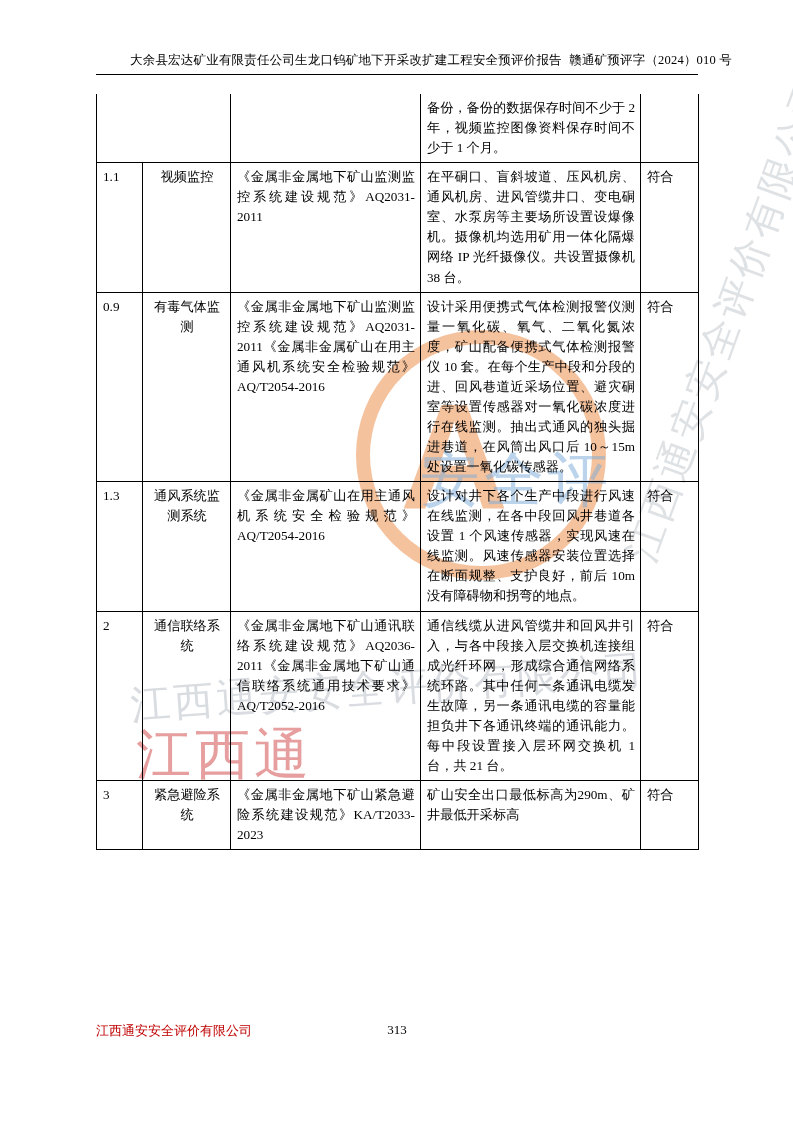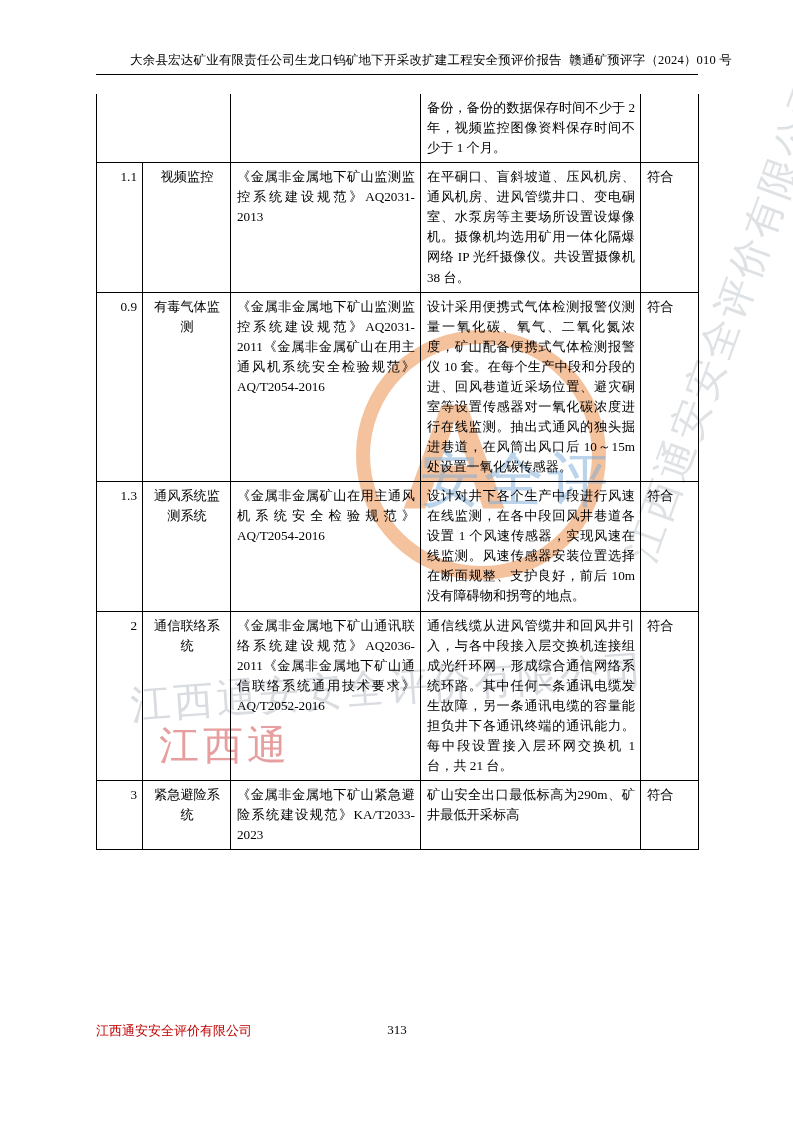--- a/index.html
+++ b/index.html
@@ -102,23 +102,23 @@
     left: 420px;
     top: 440px;
     font-size: 60px;
     color: rgba(120, 170, 215, 0.5);
     font-family: "Liberation Serif", "DejaVu Serif", serif;
     letter-spacing: 4px;
     white-space: nowrap;
   }
   .wm-red-text {
     position: absolute;
-    left: 159px;
+    left: 136px;
     top: 718px;
-    font-size: 40px;
+    font-size: 55px;
     color: rgba(200, 40, 40, 0.45);
     font-family: "Liberation Serif", "DejaVu Serif", serif;
     letter-spacing: 4px;
     white-space: nowrap;
   }
   .wm-grey-text {
     position: absolute;
     left: 130px;
     top: 660px;
     font-size: 40px;
@@ -152,21 +152,21 @@
     background: transparent;
   }
   .doc-table td {
     border: 1px solid #000;
     vertical-align: top;
     padding: 4px 5px 4px 6px;
     font-size: 13.2px;
     line-height: 1.52;
     font-family: "Liberation Serif", "DejaVu Serif", serif;
   }
-  .col-no    { width: 46px;  text-align: right; vertical-align: middle; }
+  .col-no    { width: 46px;  text-align: left; vertical-align: middle; }
   .col-item  { width: 88px;  text-align: center; vertical-align: middle; }
   .col-std   { width: 190px; text-align: justify; }
   .col-desc  { width: 220px; text-align: justify; }
   .col-res   { width: 58px;  vertical-align: middle; }
 
   
   .cont-row td { border-top: none; }
   .cont-row .blank-cell {
     border-top: none;
     border-left: none;
@@ -222,21 +222,21 @@
         <td class="blank-left"></td>
         <td class="blank-cell"></td>
         <td class="blank-cell"></td>
         <td class="col-desc" style="border-top:none;">备份，备份的数据保存时间不少于 2 年，视频监控图像资料保存时间不少于 1 个月。</td>
         <td class="col-res" style="border-top:none;"></td>
       </tr>
 
       <tr>
         <td class="col-no">1.1</td>
         <td class="col-item">视频监控</td>
-        <td class="col-std std-just">《金属非金属地下矿山监测监控系统建设规范》AQ2031-2013</td>
+        <td class="col-std std-just">《金属非金属地下矿山监测监控系统建设规范》AQ2031-2011</td>
         <td class="col-desc">在平硐口、盲斜坡道、压风机房、通风机房、进风管缆井口、变电硐室、水泵房等主要场所设置设爆像机。摄像机均选用矿用一体化隔爆网络 IP 光纤摄像仪。共设置摄像机 38 台。</td>
         <td class="col-res">符合</td>
       </tr>
 
       <tr>
         <td class="col-no">0.9</td>
         <td class="col-item">有毒气体监测</td>
         <td class="col-std std-just">《金属非金属地下矿山监测监控系统建设规范》AQ2031-2011《金属非金属矿山在用主通风机系统安全检验规范》AQ/T2054-2016</td>
         <td class="col-desc">设计采用便携式气体检测报警仪测量一氧化碳、氧气、二氧化氮浓度，矿山配备便携式气体检测报警仪 10 套。在每个生产中段和分段的进、回风巷道近采场位置、避灾硐室等设置传感器对一氧化碳浓度进行在线监测。抽出式通风的独头掘进巷道，在风筒出风口后 10～15m 处设置一氧化碳传感器。</td>
         <td class="col-res">符合</td>

